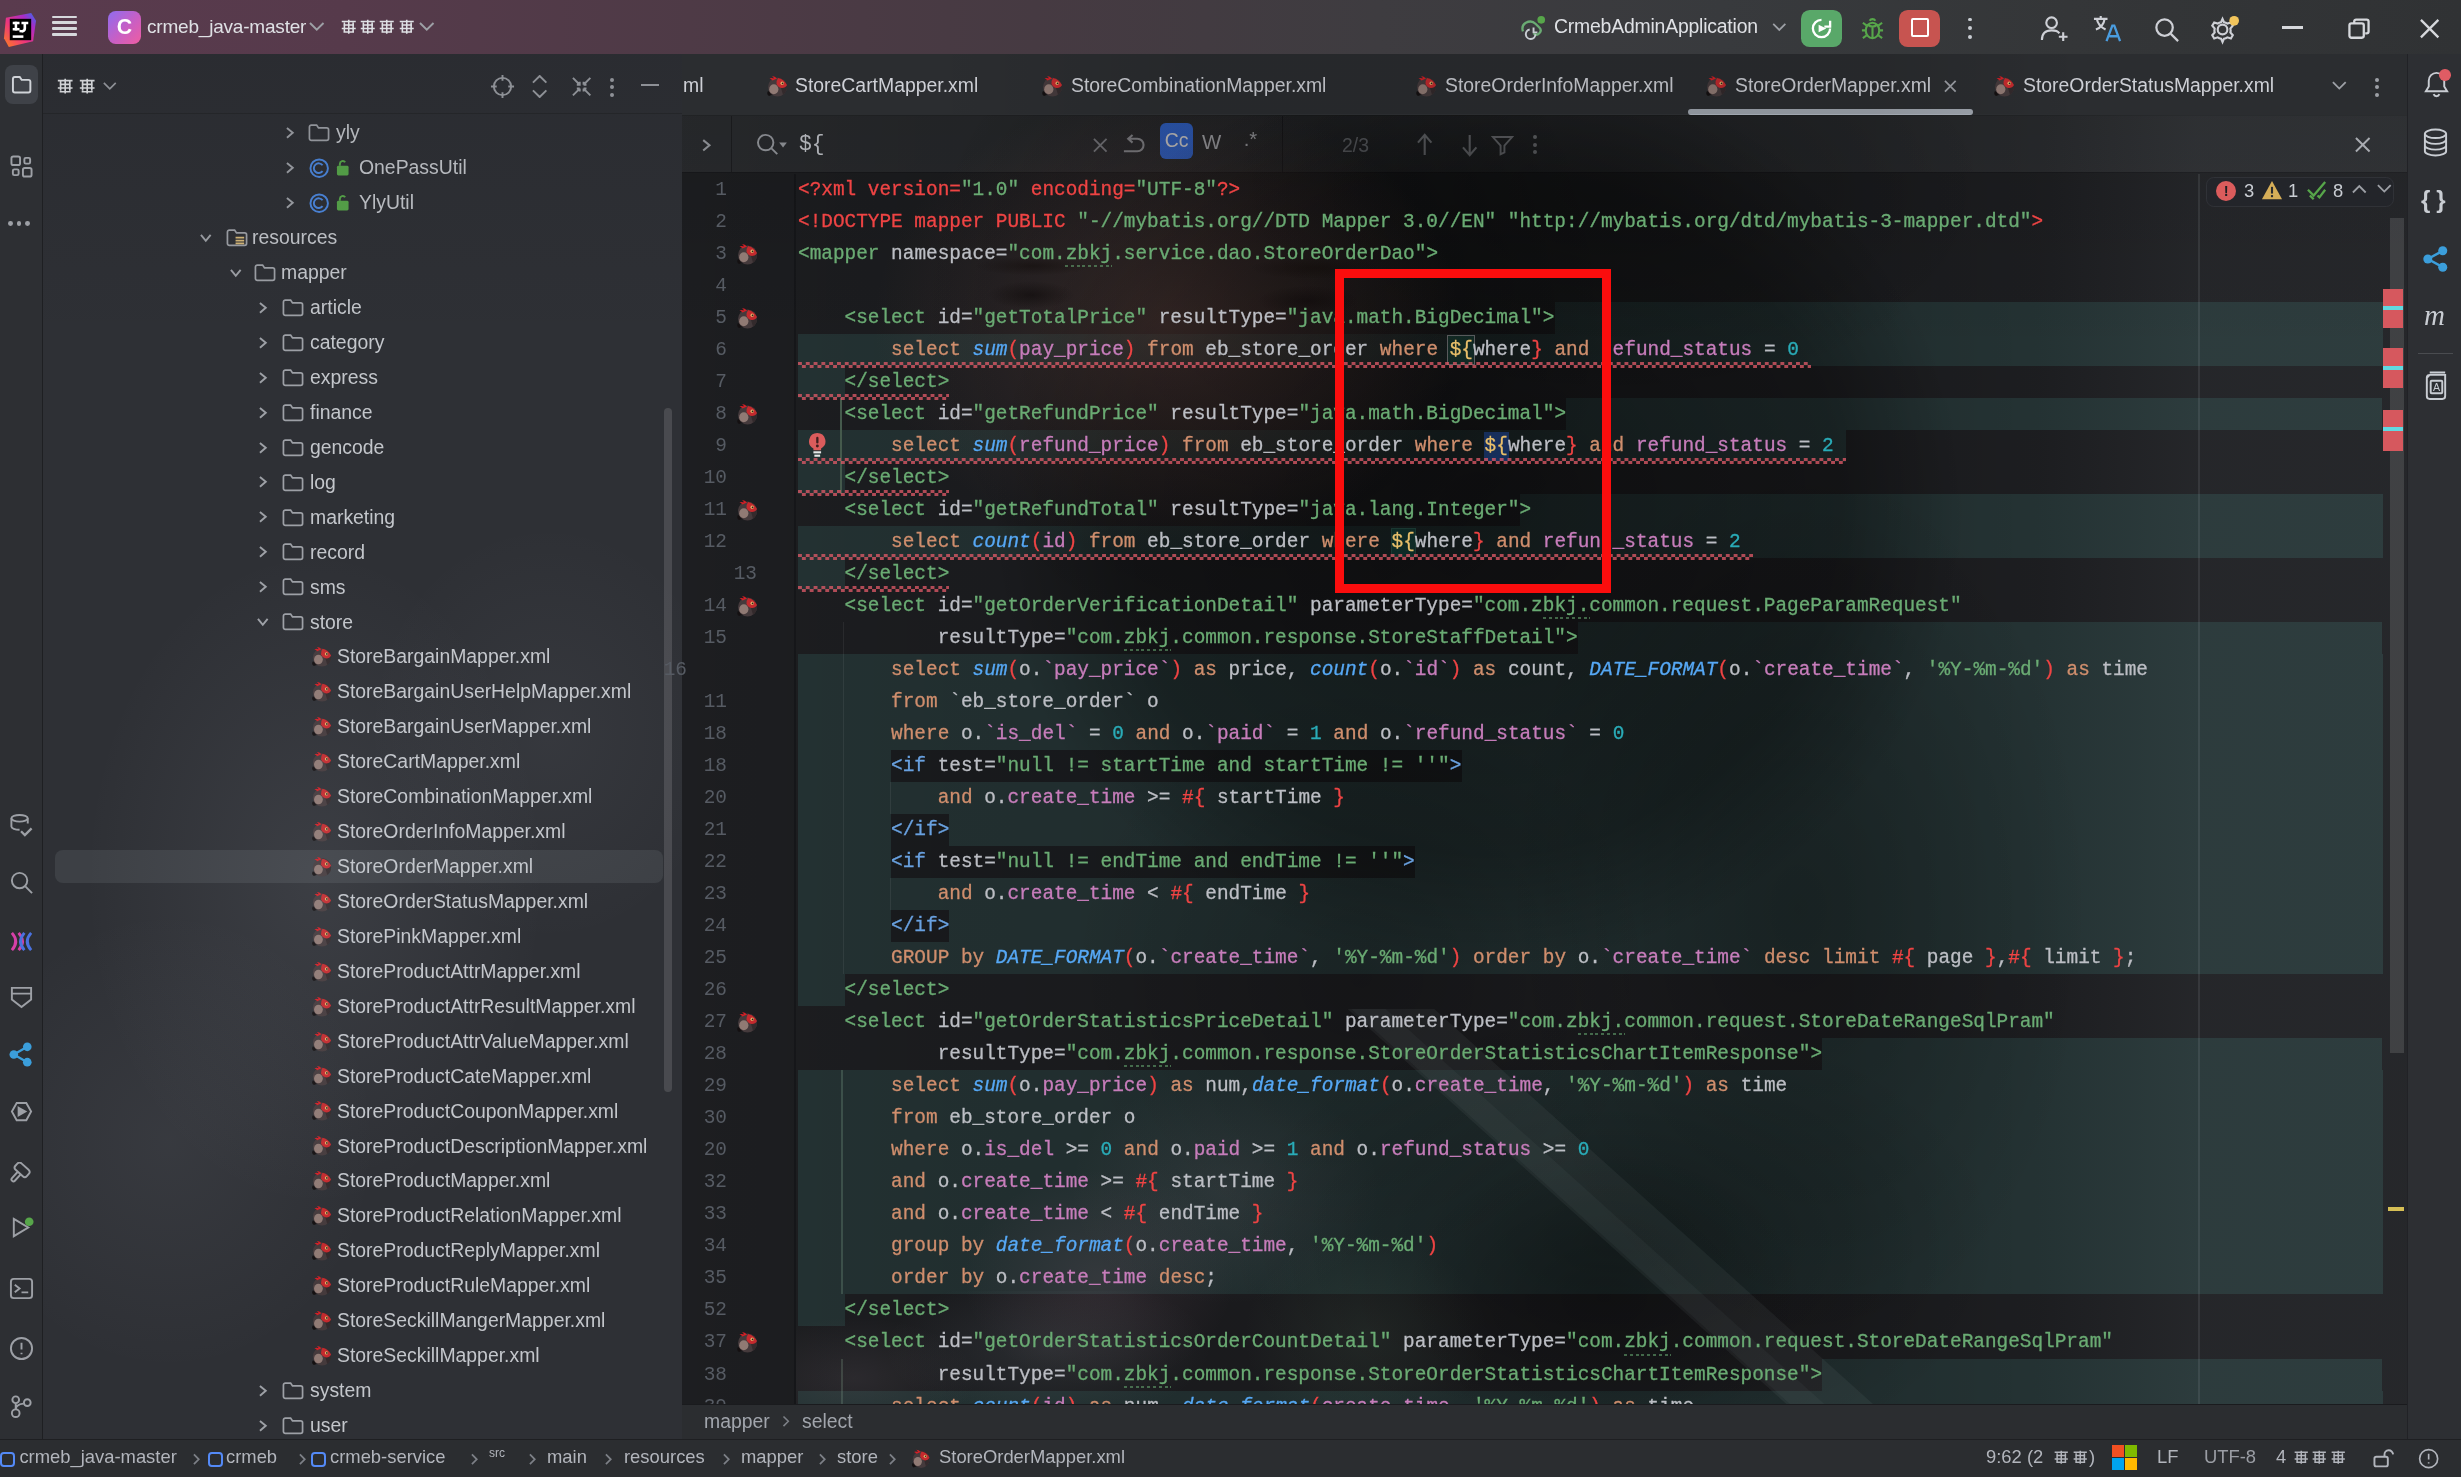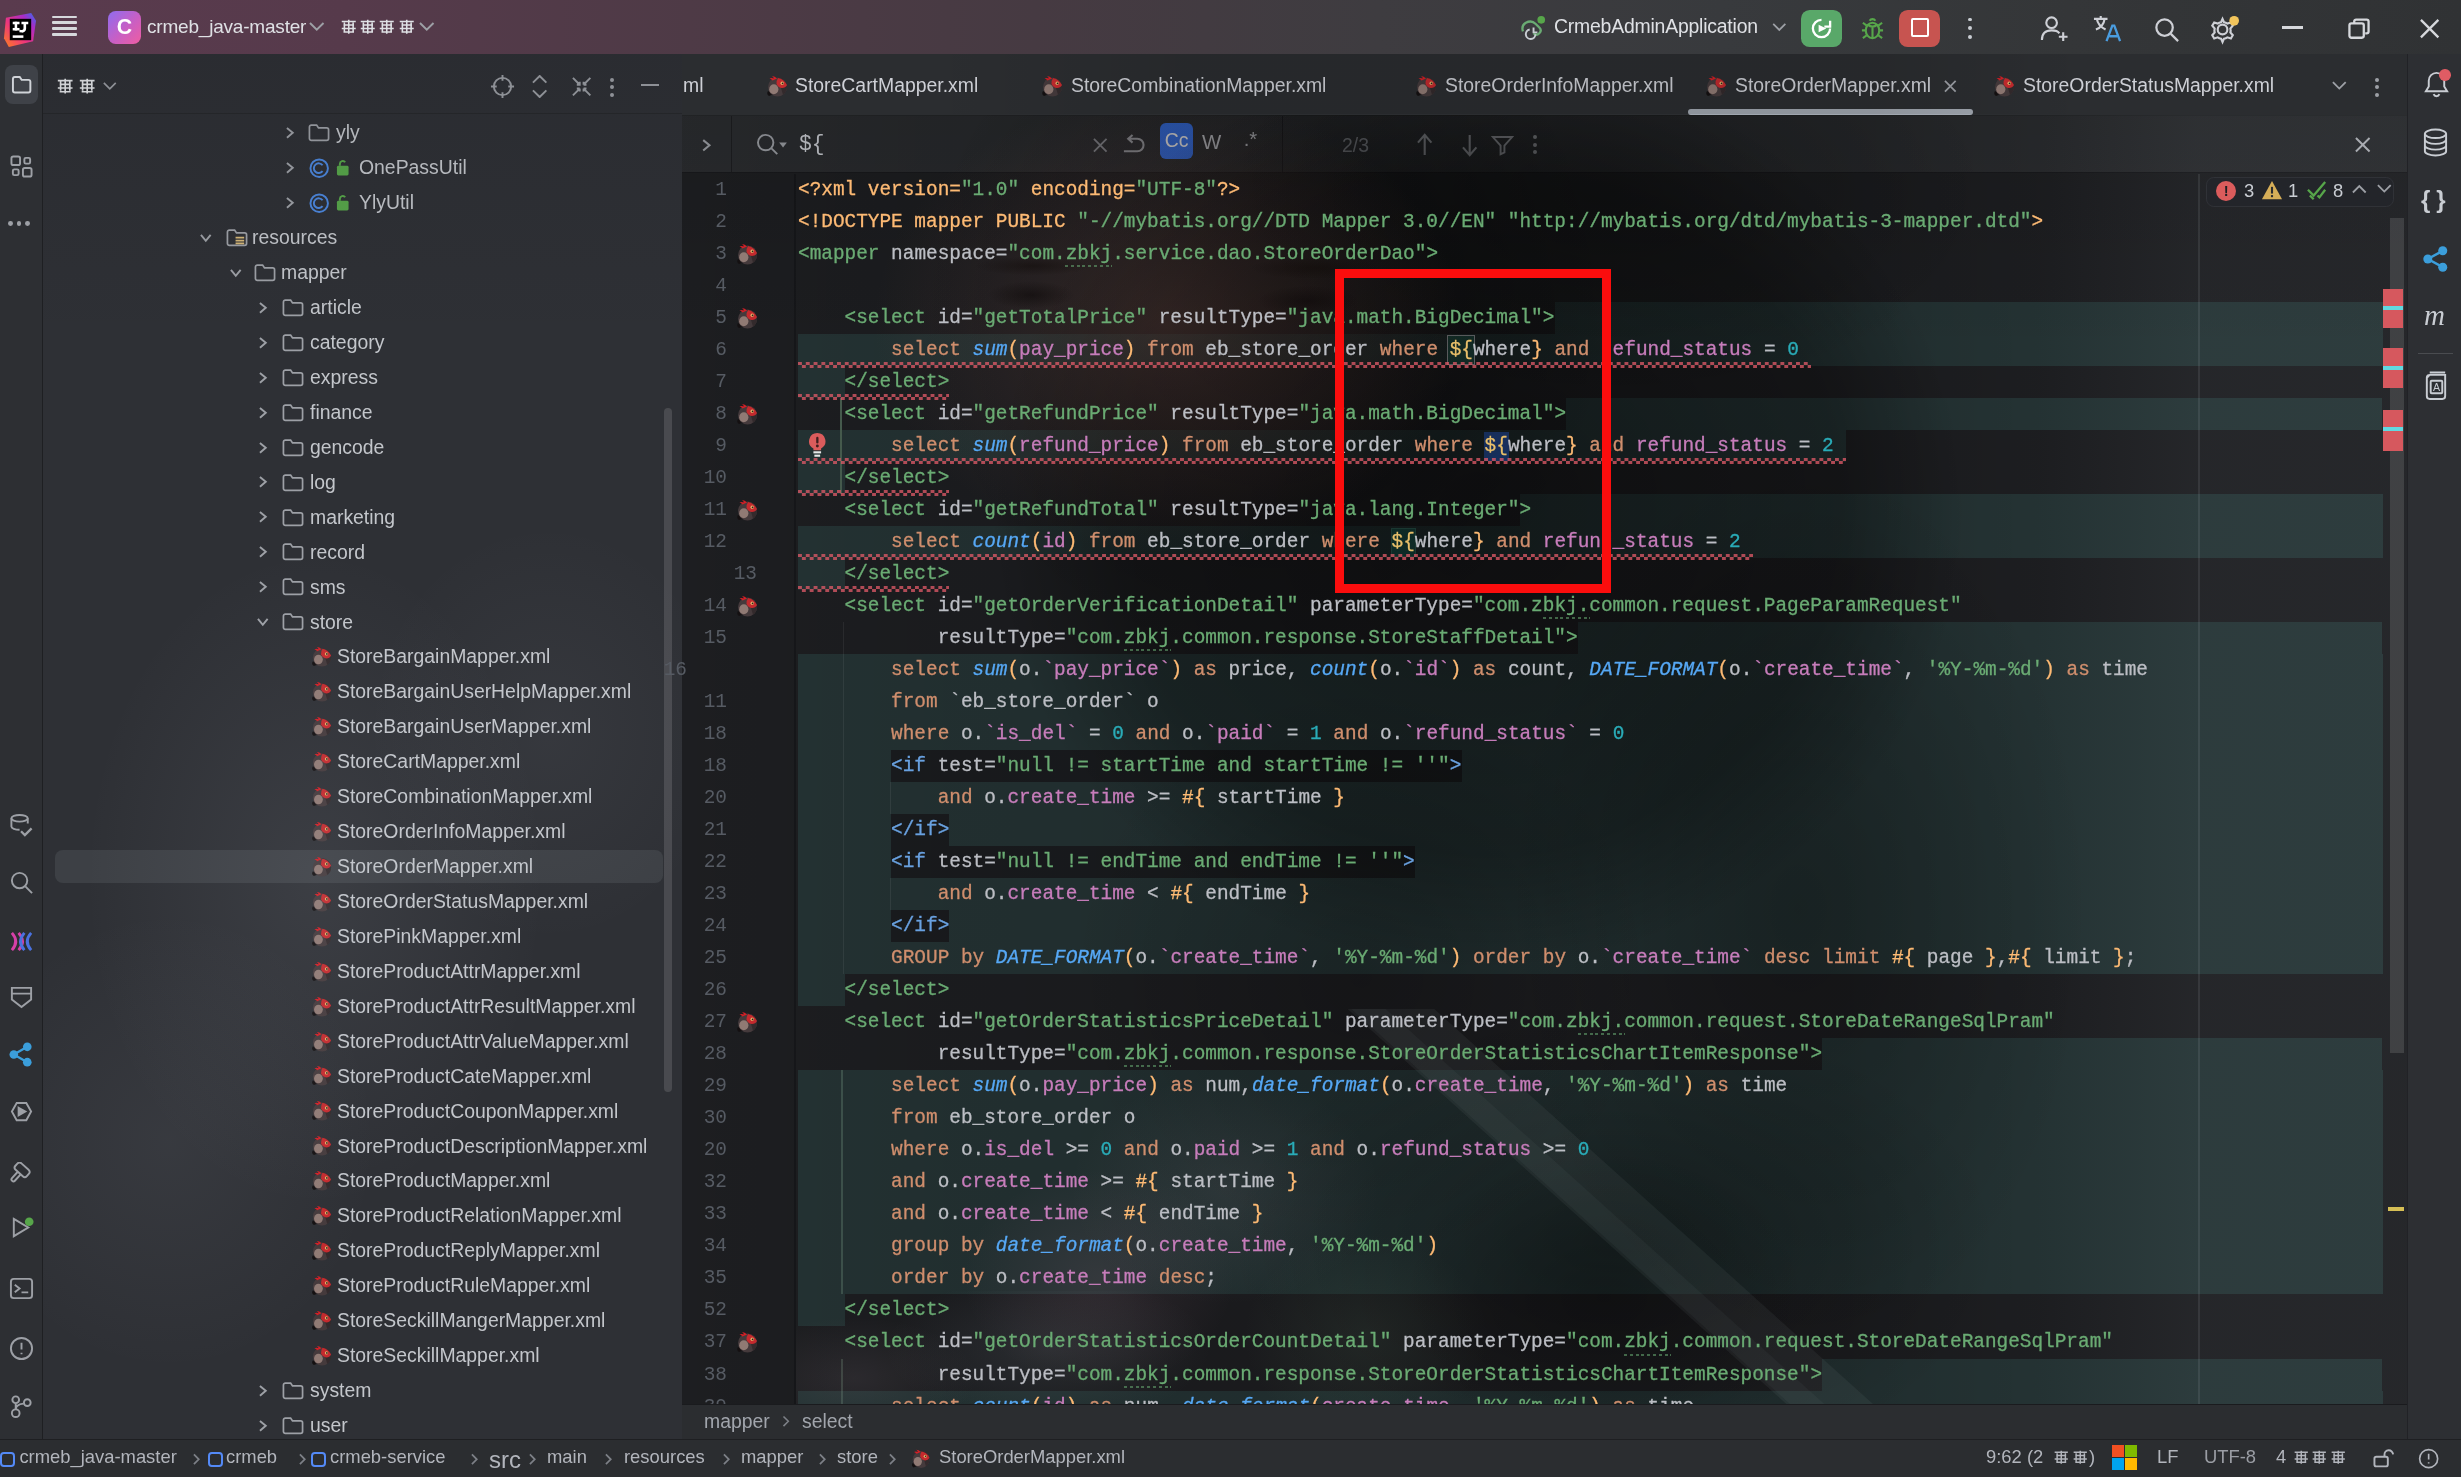--- a/index.html
+++ b/index.html
@@ -15,21 +15,21 @@
  linear-gradient(180deg,rgba(16,16,20,.12),rgba(16,16,20,0) 291px)}
 #editor{left:682px;top:54px;width:1725px;height:1385px;background:#1e1f22}
 #rstripe{left:2407px;top:54px;width:54px;height:1385px;background:#2d2f33;border-left:1px solid #212226}
 #status{left:0;top:1439px;width:2462px;height:39px;background:#2b2d30;border-top:1px solid #1e1f22;color:#b2b5bc;font-size:18.4px}
 .trow{position:absolute;left:0;height:35px;width:639px;color:#c3c6cb;font-size:19.4px;line-height:35px;white-space:nowrap}
 #tabbar{left:0;top:0;width:1725px;height:62px;background:#2b2d30}
 #searchbar{left:0;top:62px;width:1725px;height:57px;background:#2b2d30;border-bottom:1px solid #1a1b1e}
 .tabt{position:absolute;top:0;height:60px;line-height:62px;color:#ced0d6;font-size:19.4px;white-space:nowrap}
 .cl{position:absolute;left:798px;font:19.4px/32px "Liberation Mono",monospace;white-space:pre;letter-spacing:0;-webkit-text-stroke:0.3px}
 .num{position:absolute;font:19.4px/32px "Liberation Mono",monospace;color:#565b63;text-align:right;width:45px}
-.y{color:#fdba74}.g{color:#6aab73}.w{color:#bcbec4}.k{color:#cf8e6d}
+.y{color:#ef4444}.g{color:#6aab73}.w{color:#bcbec4}.k{color:#cf8e6d}
 .f{color:#56a8f5;font-style:italic}.c{color:#c77dbb}.n{color:#2aacb8}
 .b{color:#69a1e0}.d{color:#e8bf6a}
 .bgt{position:absolute;background:#263536}
 .bgd{position:absolute;background:#1b1d20}
 .wv{position:absolute;height:5.8px;background:repeating-linear-gradient(90deg,rgba(226,90,104,.75) 0 3.9px,rgba(226,90,104,0) 3.9px 7.8px) 0 0/7.8px 2.5px repeat-x,repeating-linear-gradient(90deg,rgba(226,90,104,0) 0 3.9px,rgba(226,90,104,.75) 3.9px 7.8px) 0 2.9px/7.8px 2.5px repeat-x}
 svg{display:block}
 </style></head><body>
 <div class="ab" id="title"></div>
 <svg class="ab" style="left:2.9px;top:11.6px" width="34" height="36" viewBox="0 0 35 37">
 <defs>
@@ -1029,21 +1029,21 @@
     </g>
 <text x="15" y="21" fill="#c9cdd3" font-size="11" text-anchor="middle" font-family="Liberation Sans">A</text>
   </svg>
 <div class="ab" id="status"></div>
 <div class="ab" style="left:0px;top:1452px;width:14.6px;height:14.6px;border:2.3px solid #548af7;border-radius:3.9px"></div>
 <div class="ab" style="left:208px;top:1452px;width:14.6px;height:14.6px;border:2.3px solid #548af7;border-radius:3.9px"></div>
 <div class="ab" style="left:311px;top:1452px;width:14.6px;height:14.6px;border:2.3px solid #548af7;border-radius:3.9px"></div>
 <div style="left:19.4px;top:1446px;position:absolute;color:#b2b5bc;font-size:18.4px">crmeb_java-master</div>
 <div style="left:226px;top:1446px;position:absolute;color:#b2b5bc;font-size:18.4px">crmeb</div>
 <div style="left:330px;top:1446px;position:absolute;color:#b2b5bc;font-size:18.4px">crmeb-service</div>
-<div style="left:489px;top:1446px;position:absolute;color:#b2b5bc;font-size:24px">src</div>
+<div style="left:489px;top:1446px;position:absolute;color:#b2b5bc;font-size:12px">src</div>
 <div style="left:547px;top:1446px;position:absolute;color:#b2b5bc;font-size:18.4px">main</div>
 <div style="left:624px;top:1446px;position:absolute;color:#b2b5bc;font-size:18.4px">resources</div>
 <div style="left:741px;top:1446px;position:absolute;color:#b2b5bc;font-size:18.4px">mapper</div>
 <div style="left:837px;top:1446px;position:absolute;color:#b2b5bc;font-size:18.4px">store</div>
 <svg class="ab" style="left:192px;top:1453px" width="8.7" height="12.6" viewBox="0 0 8 13">
     <path d="M1.5 1.5 L6.5 6.5 L1.5 11.5" stroke="#7d8087" stroke-width="1.8" fill="none"></path>
   </svg>
 <svg class="ab" style="left:298px;top:1453px" width="8.7" height="12.6" viewBox="0 0 8 13">
     <path d="M1.5 1.5 L6.5 6.5 L1.5 11.5" stroke="#7d8087" stroke-width="1.8" fill="none"></path>
   </svg>

